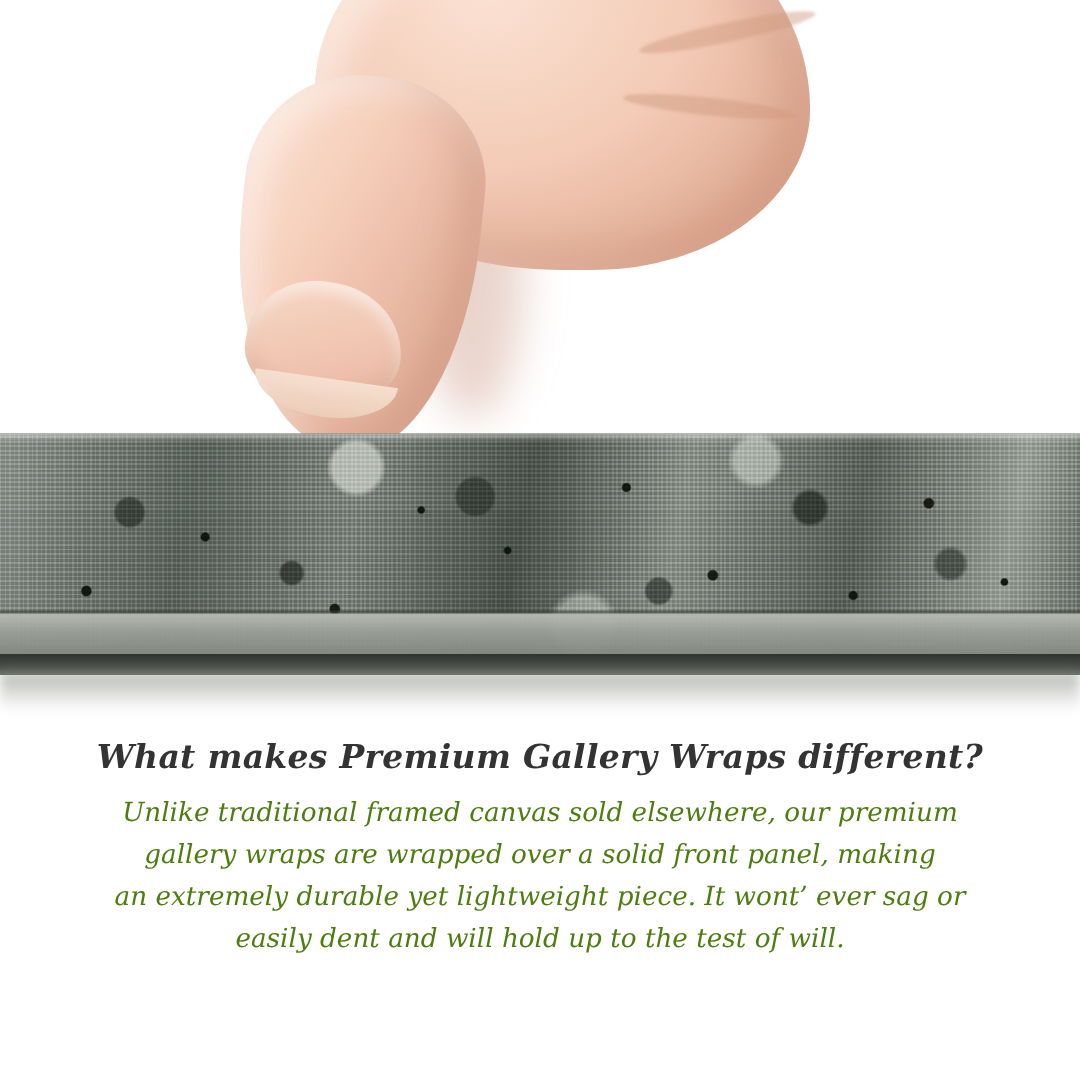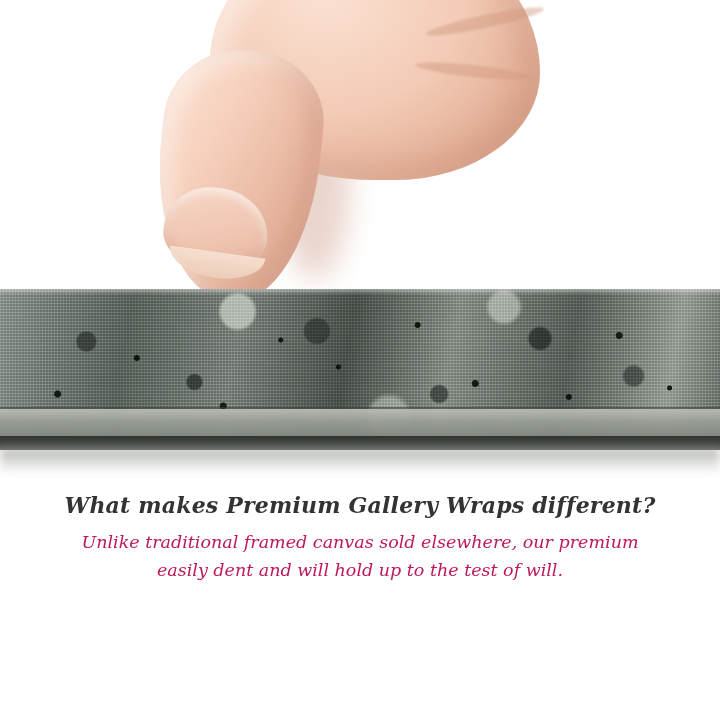--- a/index.html
+++ b/index.html
@@ -209,21 +209,21 @@
     font-weight: 700;
     font-size: 22px;
     letter-spacing: 0.2px;
     color: #333333;
     margin: 0 0 10px 0;
   }
   .caption-body {
     font-style: italic;
     font-size: 17.5px;
     line-height: 28px;
-    color: #be185d;
+    color: #4d7c0f;
     margin: 0;
     padding: 0 46px;
   }
   .caption-body span {
     display: block;
   }
 </style>
 </head>
 <body>
 
@@ -252,17 +252,19 @@
       <div class="strip-bottom-face"></div>
     </div>
     <div class="strip-edge-dark"></div>
     <div class="strip-drop-shadow"></div>
   </div>
 
   <div class="caption">
     <p class="caption-heading">What makes Premium Gallery Wraps different?</p>
     <p class="caption-body">
       <span>Unlike traditional framed canvas sold elsewhere, our premium</span>
+      <span>gallery wraps are wrapped over a solid front panel, making</span>
+      <span>an extremely durable yet lightweight piece. It wont’ ever sag or</span>
       <span>easily dent and will hold up to the test of will.</span>
     </p>
   </div>
 
 </div>
 
 </body></html>

